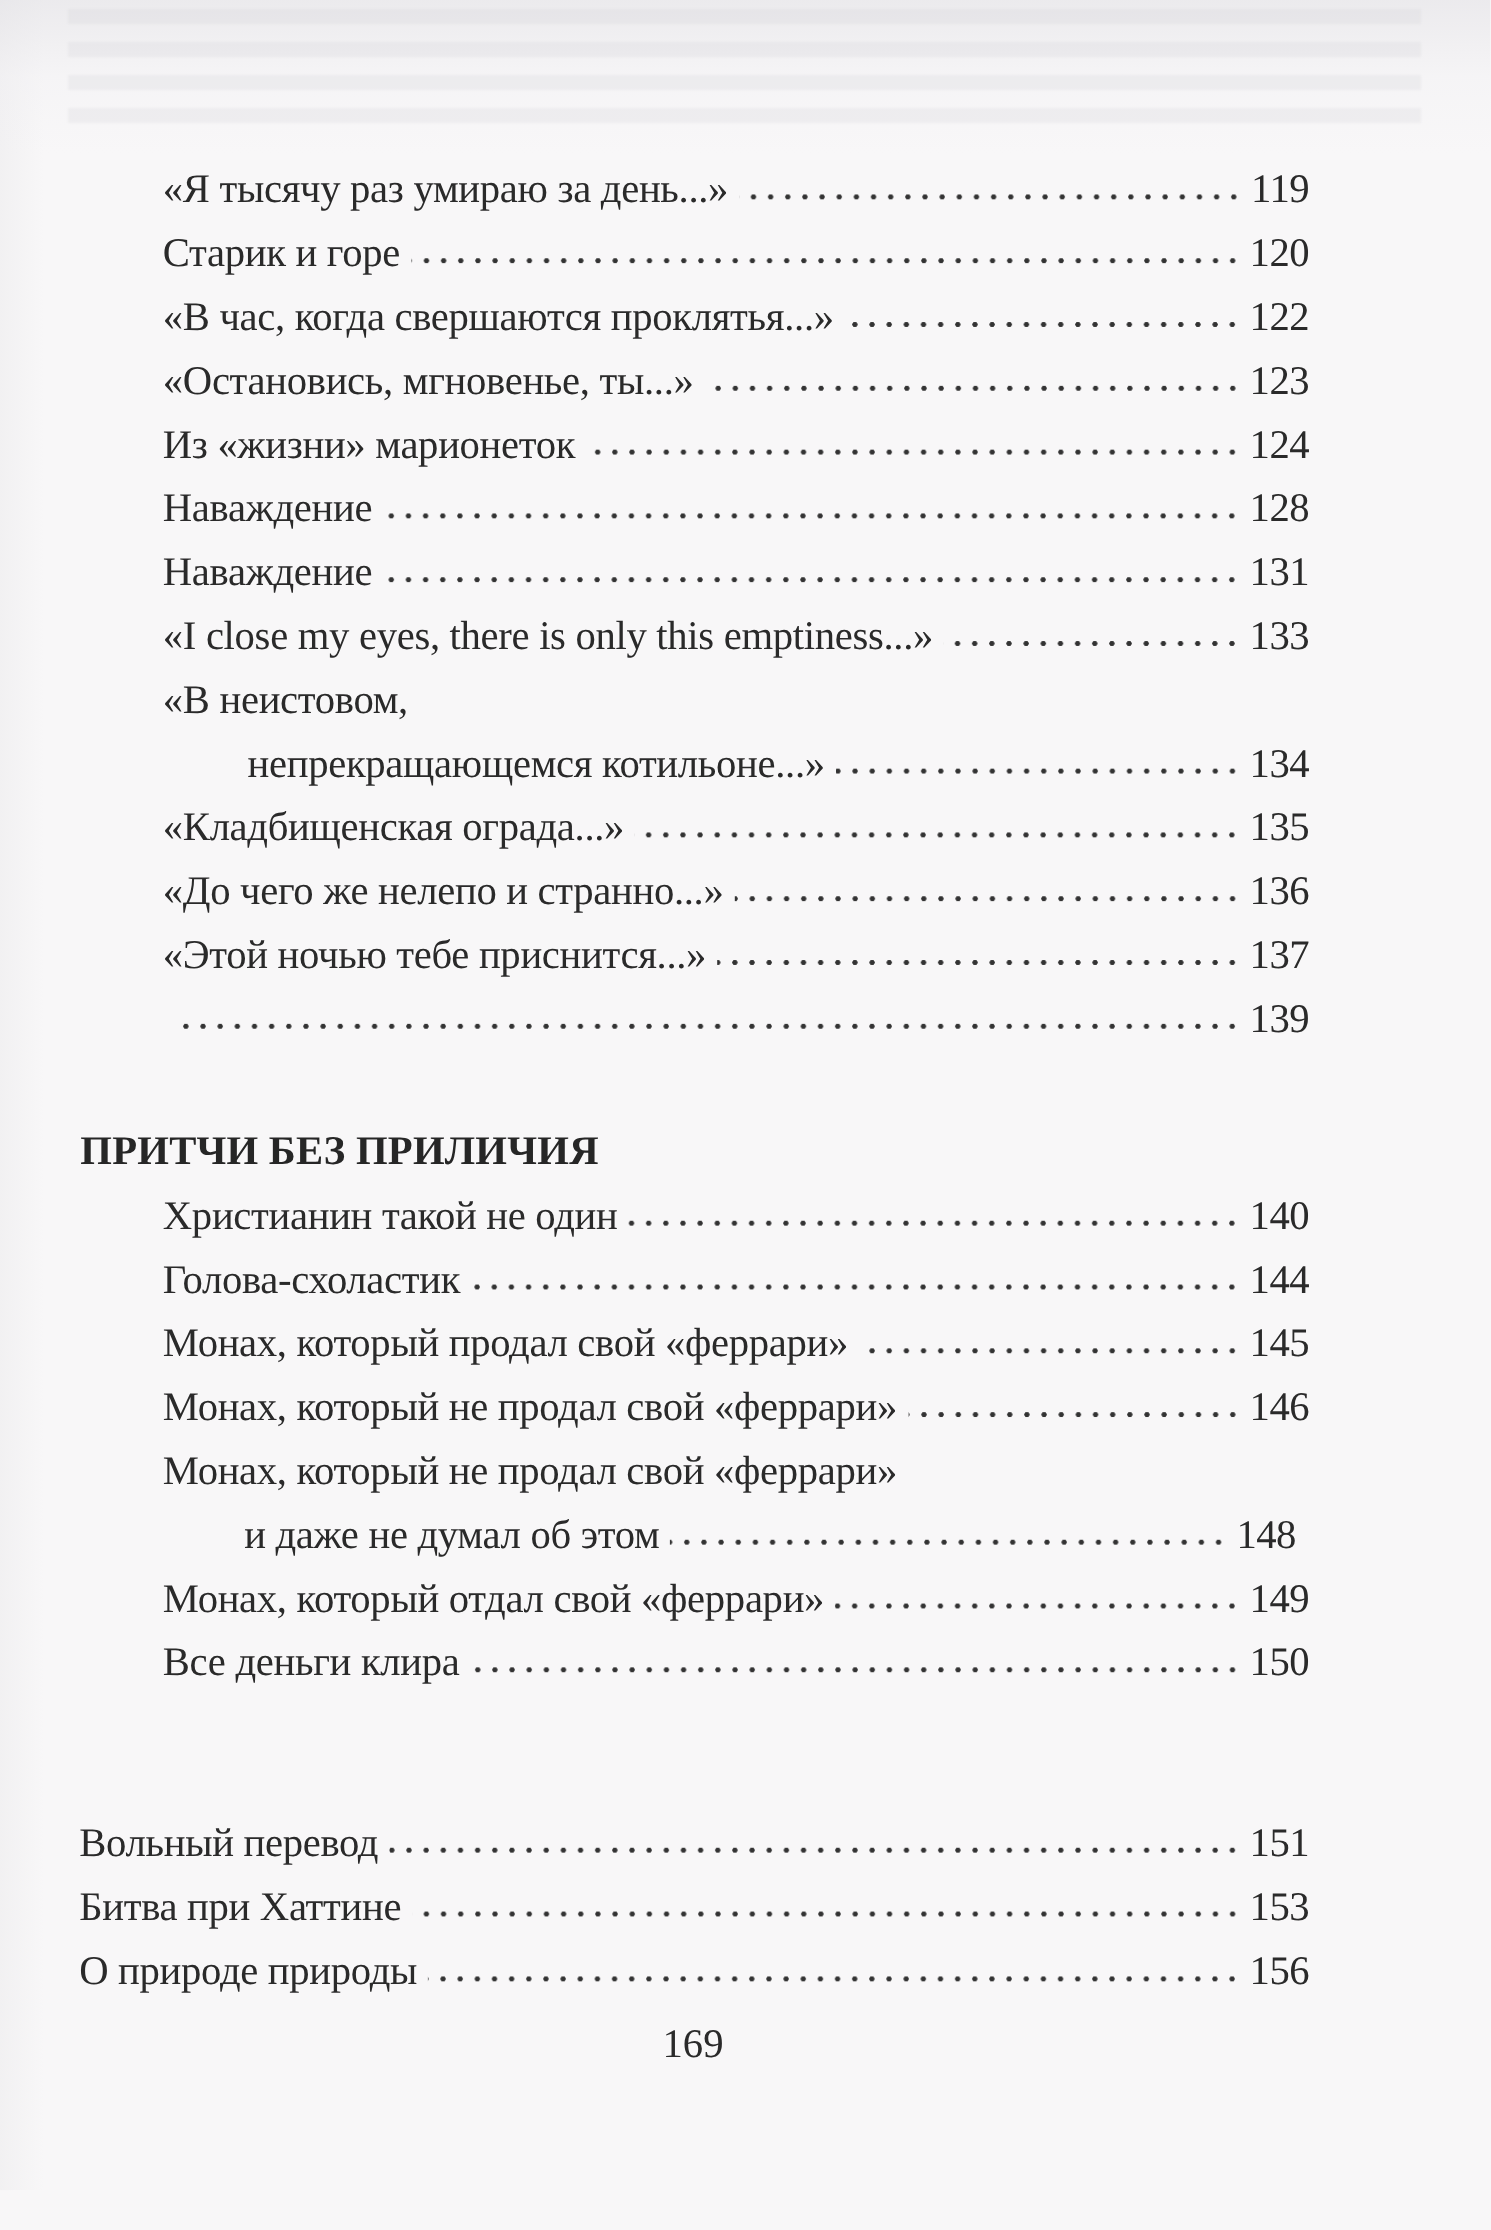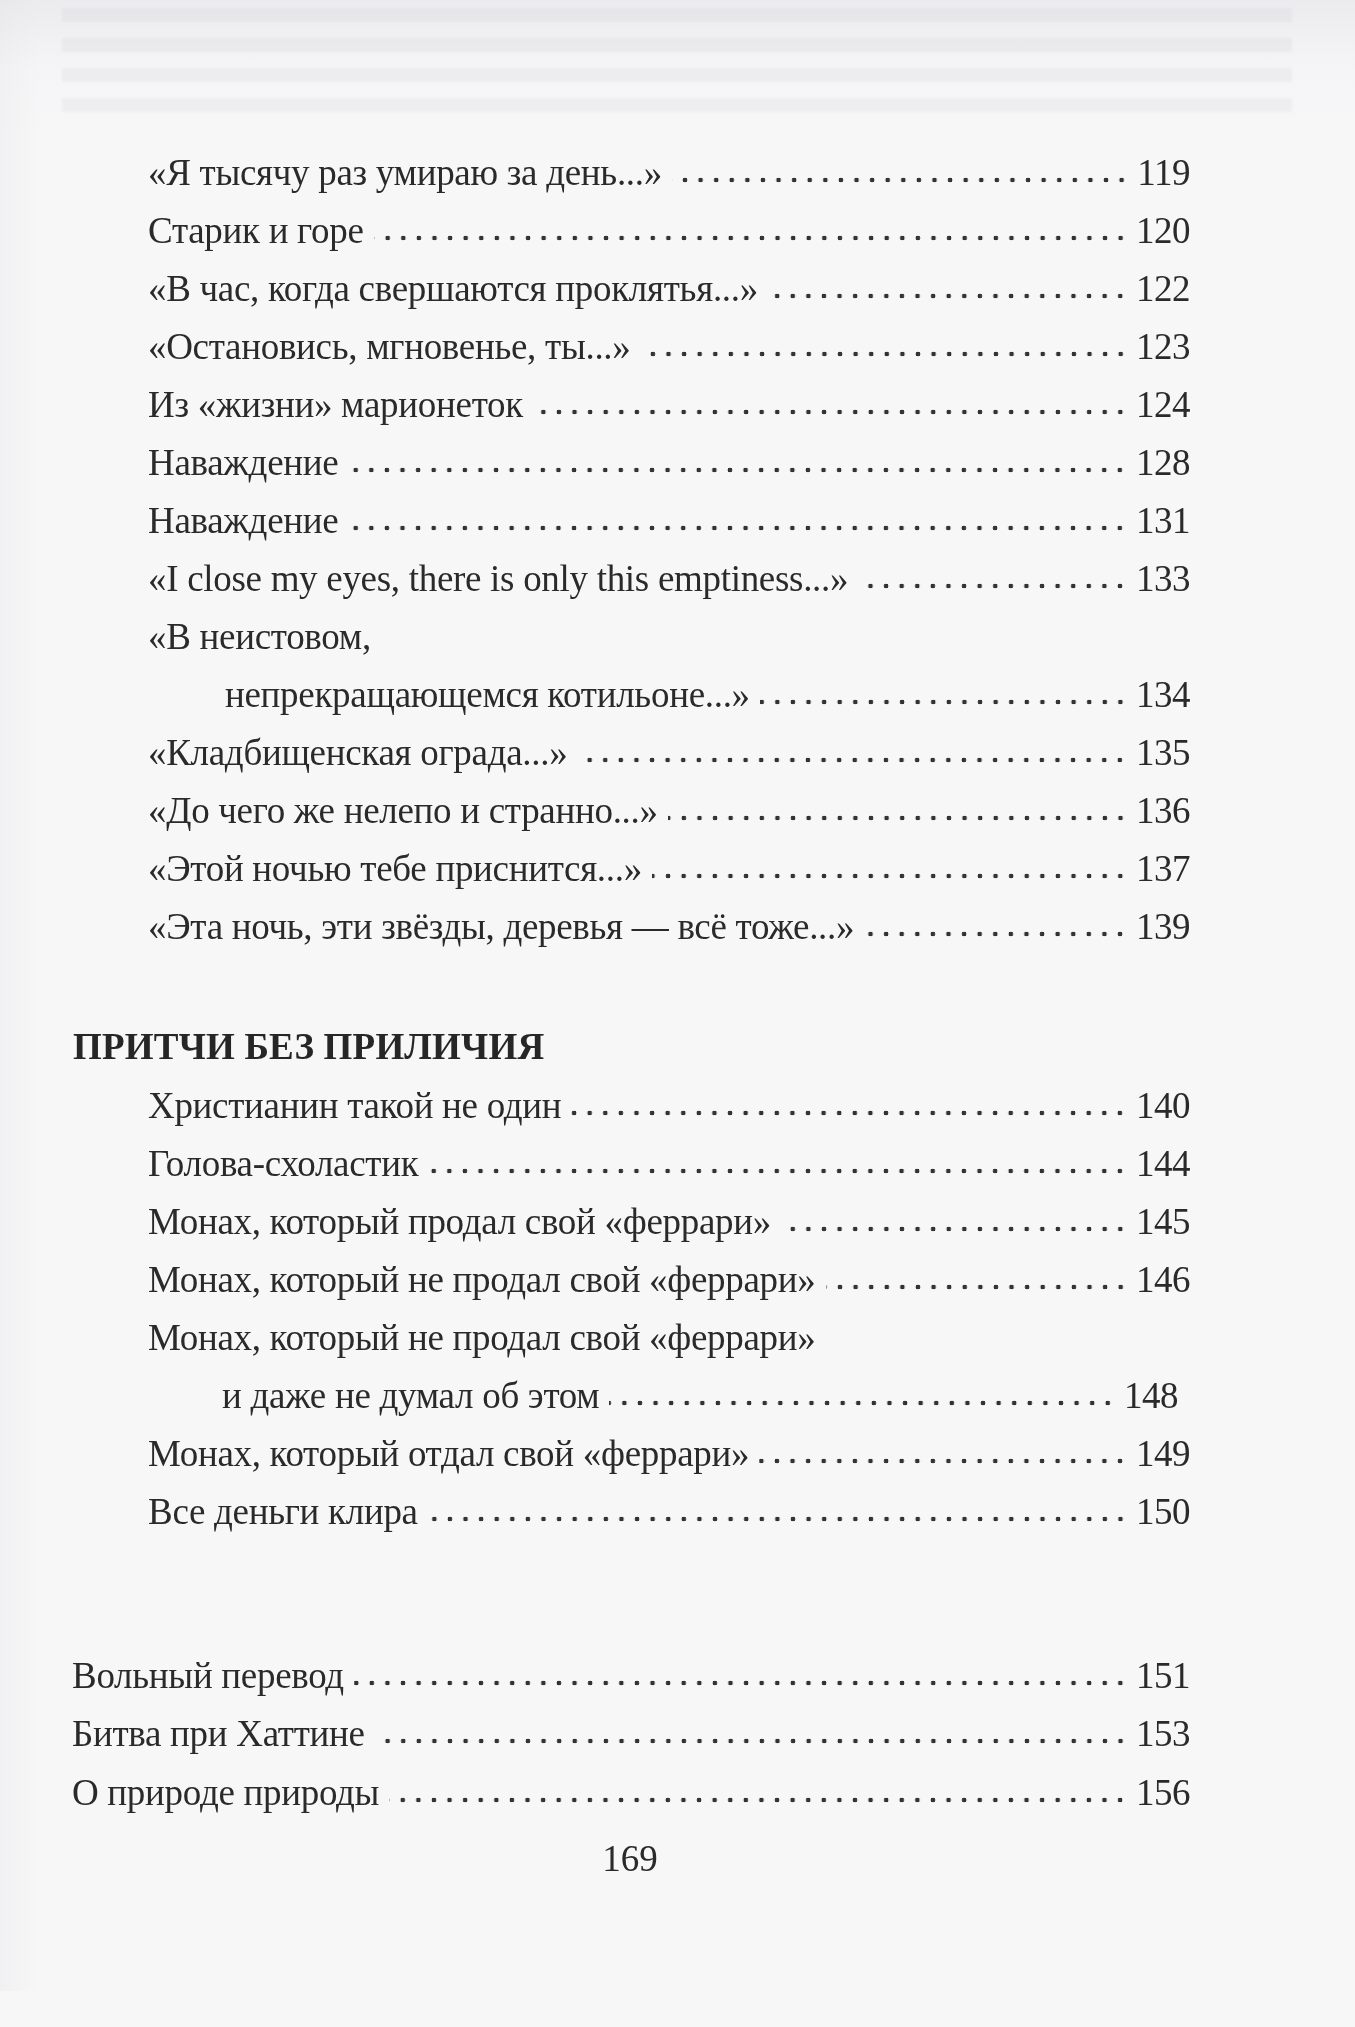--- a/index.html
+++ b/index.html
@@ -158,21 +158,20 @@
       <span class="title">«До чего же нелепо и странно...»</span>
       <span class="leader"></span>
       <span class="page-num">136</span>
     </div>
     <div class="toc-line indent-1" style="top:844px">
       <span class="title">«Этой ночью тебе приснится...»</span>
       <span class="leader"></span>
       <span class="page-num">137</span>
     </div>
     <div class="toc-line indent-1" style="top:902px">
-      <span class="title">«Эта ночь, эти звёзды, деревья — всё тоже...»</span>
       <span class="leader"></span>
       <span class="page-num">139</span>
     </div>
   </div>
 
   <div class="section-heading">ПРИТЧИ БЕЗ ПРИЛИЧИЯ</div>
 
   <div>
     <div class="toc-line indent-1" style="top:1081px">
       <span class="title">Христианин такой не один</span>

